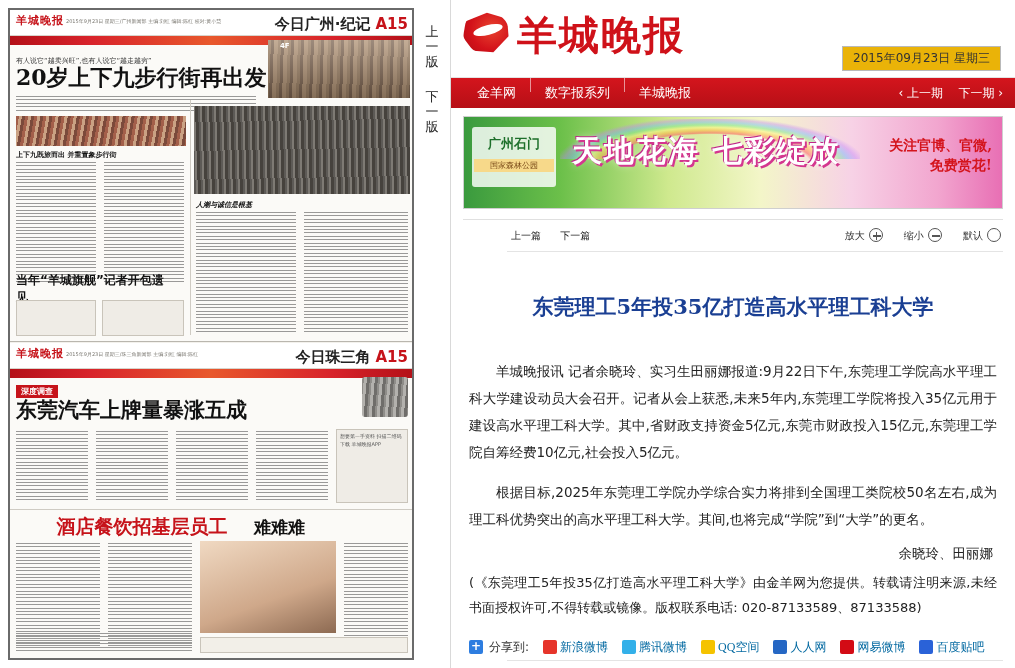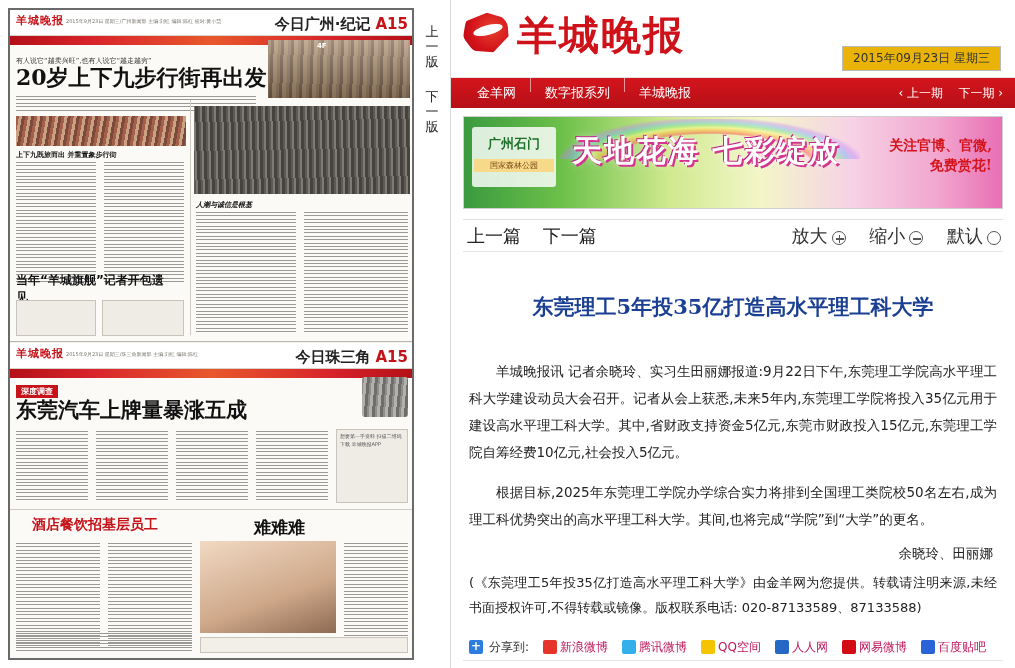--- a/index.html
+++ b/index.html
@@ -257,22 +257,23 @@
   
   #article {
     position: relative;
     margin: 10px 12px 0 12px;
     border-top: 1px solid #e0e0e0;
   }
   .toolbar {
     position: relative;
     height: 32px;
     border-bottom: 1px solid #e4e4e4;
-    font-size: 18px;
+    font-size: 10px;
     color: #1a1a8c;
+    margin-left: 44px;
   }
   .toolbar.bottom { border-bottom: none; border-top: 1px solid #e4e4e4; }
   .toolbar .tb-left {
     position: absolute; left: 4px; top: 0; line-height: 32px;
   }
   .toolbar .tb-left a {
     color: #222; text-decoration: none; margin-right: 16px; cursor: pointer;
   }
   .toolbar .tb-right {
     position: absolute; right: 2px; top: 0; line-height: 32px;
@@ -349,21 +350,21 @@
   .share-ico {
     width: 14px; height: 14px; border-radius: 2px;
     display: inline-block;
   }
   .si-sina { background: #e6342a; }
   .si-tx { background: #33b0e9; }
   .si-qz { background: #f5c300; }
   .si-rr { background: #2567c4; }
   .si-163 { background: #d30b15; }
   .si-bd { background: #2a62d8; }
-  .share-item span { color: #be185d; }
+  .share-item span { color: #0369a1; font-family: Liberation Serif, serif; }
 </style>
 </head>
 <body>
 
 <div id="root">
 
   <div id="left-panel">
 
     <div id="paper-frame">
 
@@ -375,21 +376,21 @@
             <span>今日广州·纪记</span><span class="pg">A15</span>
           </div>
         </div>
         <div class="mini-topstrip"></div>
 
         <div style="position:absolute;left:6px;top:46px;width:250px;font-size:7px;color:#333;">有人说它“越卖兴旺”,也有人说它“越走越穷”</div>
 
         <div class="mini-headline" style="position:absolute;left:6px;top:56px;width:300px;font-size:22px;">20岁上下九步行街再出发</div>
 
         <div class="photo city" style="position:absolute;left:258px;top:30px;width:142px;height:58px;"></div>
-        <div style="position:absolute;left:262px;top:32px;font-size:7px;color:#fff;font-weight:bold;padding-left:45px;">4F</div>
+        <div style="position:absolute;left:270px;top:32px;font-size:7px;color:#fff;font-weight:bold;">4F</div>
 
         <div style="position:absolute;left:6px;top:86px;width:240px;height:16px;" class="textcol"></div>
 
         <div class="photo street" style="position:absolute;left:6px;top:106px;width:170px;height:30px;"></div>
 
         <div style="position:absolute;left:6px;top:140px;width:170px;font-size:7px;font-weight:bold;color:#111;font-family:'DejaVu Serif',serif;">上下九既旅而出 并重置象步行街</div>
 
         <div class="textcol" style="position:absolute;left:6px;top:152px;width:80px;height:120px;"></div>
         <div class="textcol" style="position:absolute;left:94px;top:152px;width:80px;height:120px;"></div>
 
@@ -423,21 +424,21 @@
 
         <div class="textcol" style="position:absolute;left:6px;top:88px;width:72px;height:70px;"></div>
         <div class="textcol" style="position:absolute;left:86px;top:88px;width:72px;height:70px;"></div>
         <div class="textcol" style="position:absolute;left:166px;top:88px;width:72px;height:70px;"></div>
         <div class="textcol" style="position:absolute;left:246px;top:88px;width:72px;height:70px;"></div>
         <div class="box-outline" style="position:absolute;left:326px;top:86px;width:72px;height:74px;background:#efece6;"></div>
         <div style="position:absolute;left:330px;top:90px;width:64px;font-size:5px;color:#555;line-height:1.5;">想要第一手资料 扫描二维码下载 羊城晚报APP</div>
 
         <div class="rule-h" style="top:166px;"></div>
 
-        <div class="mini-headline" style="position:absolute;left:22px;top:174px;width:220px;font-size:14px;color:#c6131a;">酒店餐饮招基层员工</div>
+        <div class="mini-headline" style="position:absolute;left:22px;top:174px;width:220px;font-size:19px;color:#c6131a;text-align:center;">酒店餐饮招基层员工</div>
         <div class="mini-headline" style="position:absolute;left:244px;top:176px;font-size:17px;color:#111;">难难难</div>
 
         <div class="textcol" style="position:absolute;left:6px;top:200px;width:84px;height:104px;"></div>
         <div class="textcol" style="position:absolute;left:98px;top:200px;width:84px;height:104px;"></div>
         <div class="photo gray" style="position:absolute;left:190px;top:198px;width:136px;height:92px;background:linear-gradient(160deg,#f0d9c2,#cfa88a 60%,#8d6a52);"></div>
         <div class="textcol" style="position:absolute;left:334px;top:200px;width:64px;height:104px;"></div>
         <div class="textcol" style="position:absolute;left:6px;top:290px;width:176px;height:20px;"></div>
         <div class="box-outline" style="position:absolute;left:190px;top:294px;width:208px;height:16px;background:#f2efe8;"></div>
       </div>
     </div>

